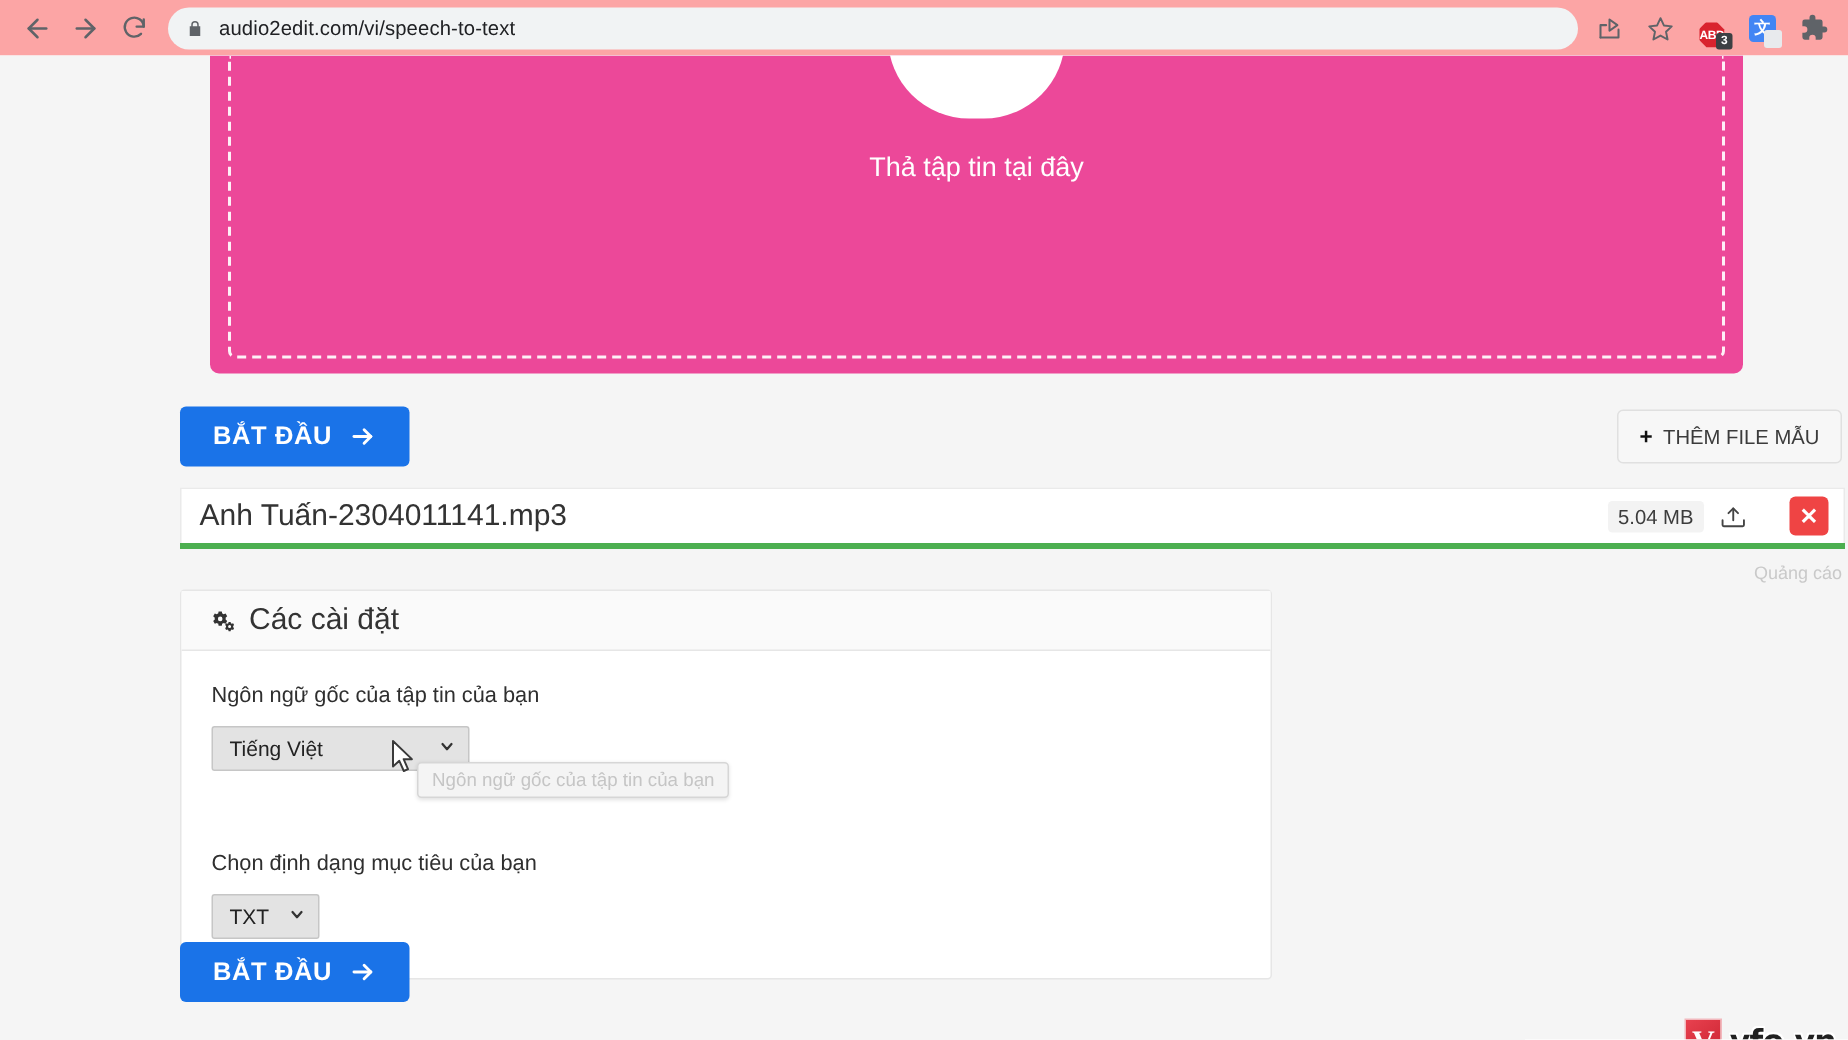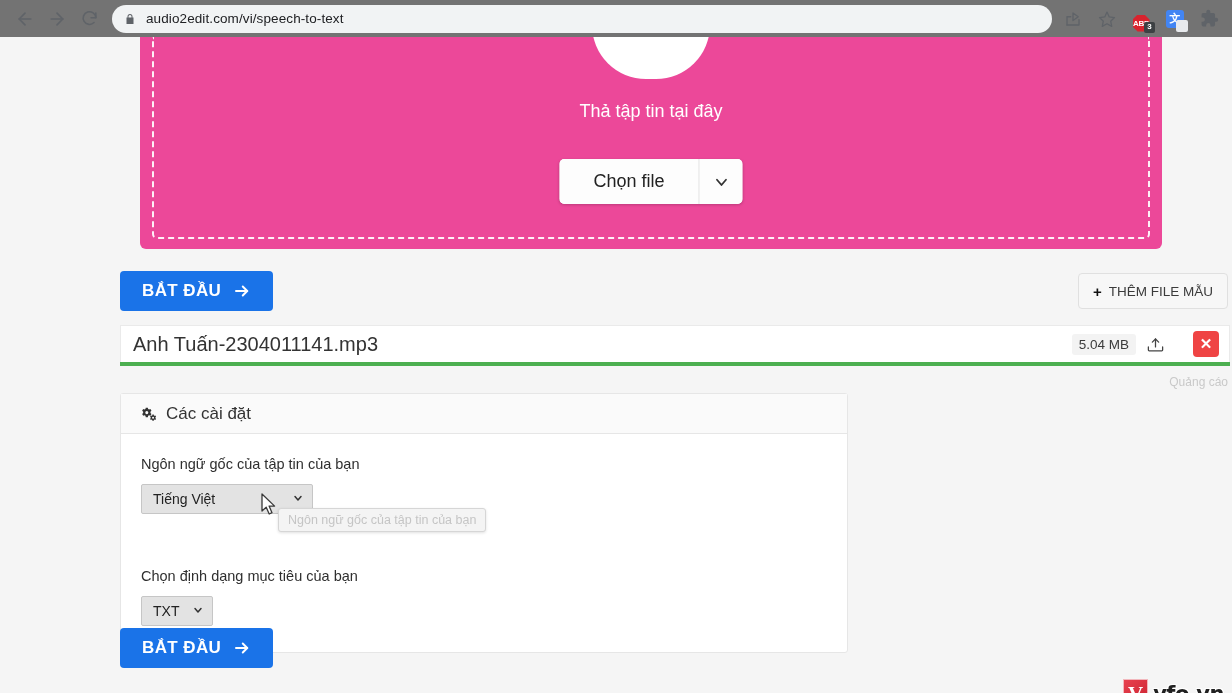--- a/index.html
+++ b/index.html
@@ -6,21 +6,21 @@
   html, body {
     width: 1232px; height: 693px;
     font-family: "Liberation Sans", sans-serif;
     background: #ffffff;
     overflow: hidden;
   }
 
   
   .browser-bar {
     height: 37px;
-    background: #737373;
+    background: #fca5a5;
     display: flex;
     align-items: center;
     padding: 0 10px;
     gap: 2px;
     position: relative;
   }
   .nav-btn {
     width: 30px; height: 30px;
     display: flex; align-items: center; justify-content: center;
     border-radius: 50%;
@@ -266,21 +266,21 @@
     border-radius: 3px;
   }
   .settings-head {
     height: 40px;
     background: #fafafa;
     border-bottom: 1px solid #e6e6e6;
     display: flex;
     align-items: center;
     padding: 0 20px;
     gap: 9px;
-    font-size: 17px;
+    font-size: 20px;
     color: #333;
   }
   .settings-body { padding: 22px 20px 26px 20px; }
   .field-label {
     font-size: 14.5px;
     color: #2f2f2f;
     margin-bottom: 12px;
   }
   .sel {
     appearance: none;
@@ -429,28 +429,20 @@
 
 <div class="page">
 
   <div class="dropzone-outer">
     <div class="dropzone-inner"></div>
     <div class="cloud-icon">
       <div class="cloud-body"></div>
 
     </div>
     <div class="drop-text">Thả tập tin tại đây</div>
-    <div class="choose-wrap">
-      <button class="choose-btn">Chọn file</button>
-      <div class="choose-caret">
-        <svg width="18" height="18" viewBox="0 0 24 24" fill="none" stroke="currentColor" stroke-width="2.4" stroke-linecap="round" stroke-linejoin="round">
-          <polyline points="6 9 12 16 18 9"></polyline>
-        </svg>
-      </div>
-    </div>
   </div>
 
   <div class="action-row">
     <button class="btn-start">
       <span>BẮT ĐẦU</span>
       <svg width="18" height="18" viewBox="0 0 24 24" fill="none" stroke="currentColor" stroke-width="2.6" stroke-linecap="round" stroke-linejoin="round">
         <line x1="4" y1="12" x2="19" y2="12"></line>
           <polyline points="13 6 19 12 13 18"></polyline>
       </svg>
     </button>

